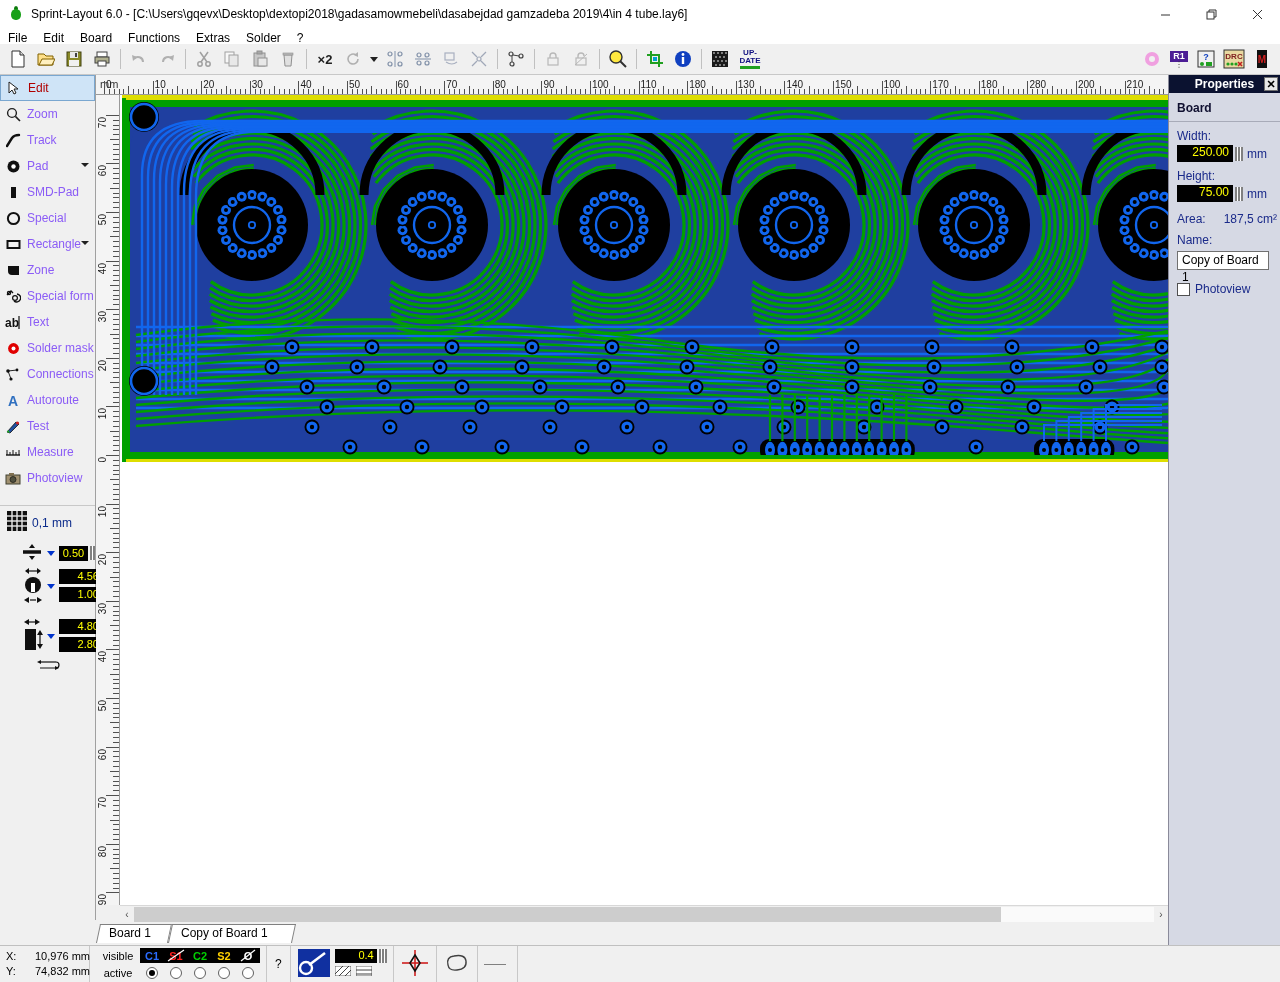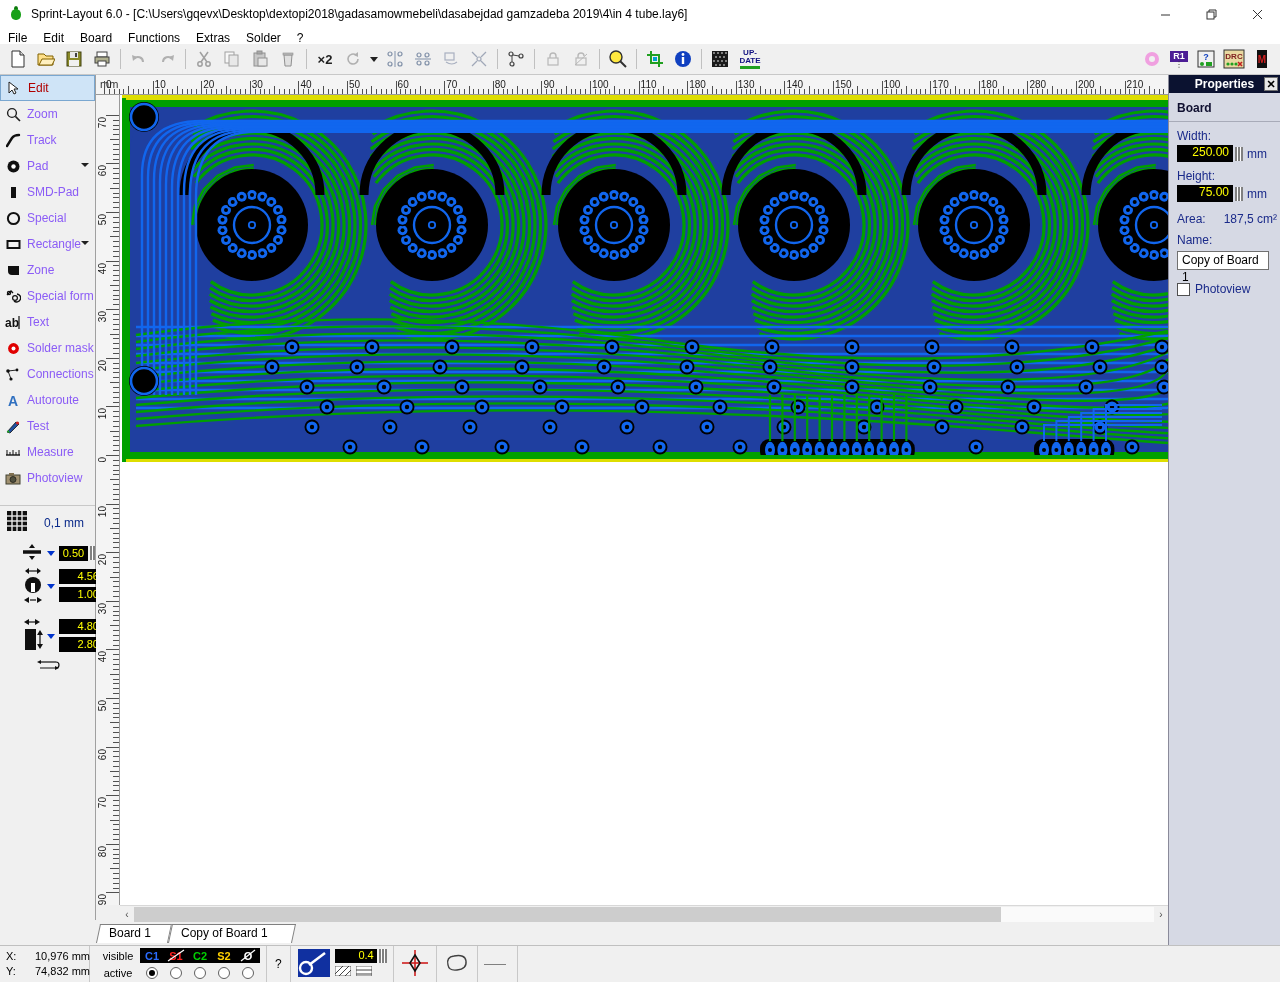--- a/index.html
+++ b/index.html
@@ -92,21 +92,21 @@
     position: absolute; right: 6px; top: 10px;
     width: 0; height: 0;
     border-left: 4px solid transparent; border-right: 4px solid transparent;
     border-top: 4px solid #202020;
   }
   #grid-row {
     position: absolute; left: 0; top: 430px; width: 95px; height: 34px;
     display: flex; align-items: center; padding-left: 6px;
     border-top: 1px solid #c8c8c8;
   }
-  #grid-row .lbl { color: #0a2a8a; font-size: 12px; margin-left: 16px; }
+  #grid-row .lbl { color: #0a2a8a; font-size: 12px; margin-left: 4px; }
 
   
   #valpanel { position: absolute; left: 0; top: 470px; width: 95px; }
   .val-group { position: relative; margin-bottom: 2px; margin-left: 17px; }
   .val-row { display: flex; align-items: center; height: 16px; margin-bottom: 2px; }
   .val-box {
     background: #000; color: #ffff00; font-size: 11px;
     text-align: right; padding: 1px 4px 1px 2px;
     width: 44px; height: 15px; line-height: 13px;
     font-family: "Liberation Sans", sans-serif;

